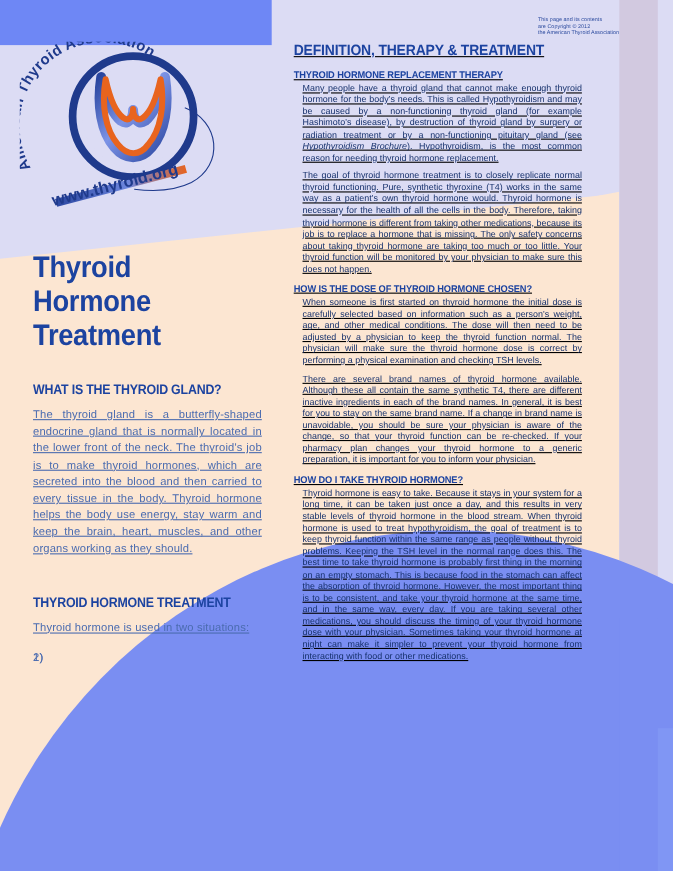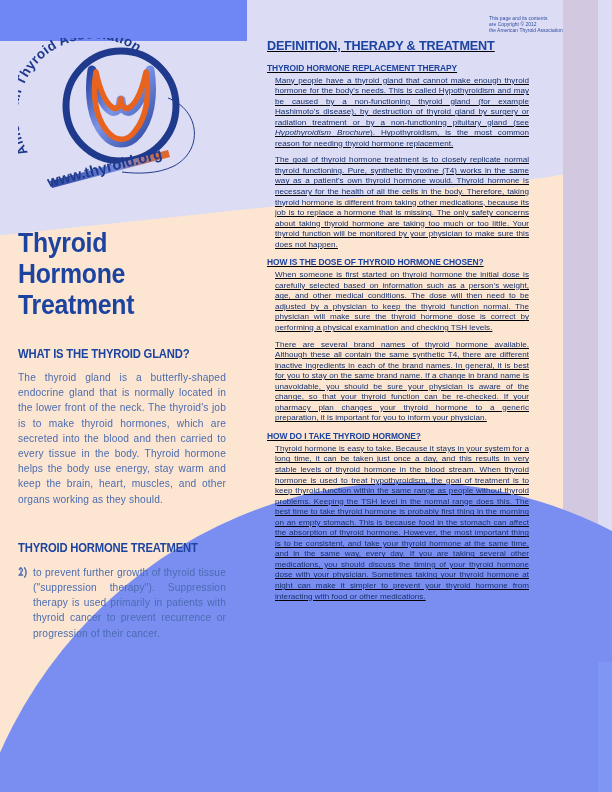--- a/index.html
+++ b/index.html
@@ -65,21 +65,21 @@
 
   
   .logo-wrap {
     position: absolute; top: 38px; left: 18px;
     width: 210px; height: 175px;
   }
   .logo-wrap svg { display: block; }
 
   
   .left-col {
-    position: absolute; top: 228px; left: 18px;
+    position: absolute; top: 228px; left: 30px;
     width: 208px;
   }
   .doc-title {
     color: #1c43a0;
     font-weight: bold;
     font-size: 27px;
     line-height: 31px;
     letter-spacing: -0.3px;
     font-stretch: condensed;
     transform: scaleX(0.92);
@@ -96,20 +96,21 @@
     white-space: nowrap;
     margin-bottom: 9px;
   }
   .left-p {
     color: #4b6cb0;
     font-size: 10.2px;
     line-height: 15.2px;
     text-align: justify;
     margin-bottom: 12px;
     letter-spacing: 0.15px;
+    text-decoration: underline;
   }
   .left-gap { height: 22px; }
   .left-list-item {
     color: #4b6cb0;
     font-size: 10.2px;
     line-height: 15.2px;
     text-align: justify;
     margin-bottom: 10px;
     padding-left: 15px;
     position: relative;
@@ -242,26 +243,26 @@
 
     <div>
       <div class="left-h2">WHAT IS THE THYROID GLAND?</div>
       <p class="left-p">The thyroid gland is a butterfly-shaped endocrine gland that is normally located in the lower front of the neck. The thyroid's job is to make thyroid hormones, which are secreted into the blood and then carried to every tissue in the body. Thyroid hormone helps the body use energy, stay warm and keep the brain, heart, muscles, and other organs working as they should.</p>
     </div>
 
     <div class="left-gap"></div>
 
     <div>
       <div class="left-h2">THYROID HORMONE TREATMENT</div>
+      <p class="left-p">Thyroid hormone is used in two situations:</p>
       <div class="left-list-item">
         <span class="marker">1)</span>
       </div>
       <div class="left-list-item">
         <span class="marker">2)</span>
-        <span>to prevent further growth of thyroid tissue ("suppression therapy"). Suppression therapy is used primarily in patients with thyroid cancer to prevent recurrence or progression of their cancer.</span>
       </div>
     </div>
   </div>
 
   <div class="right-col">
     <div class="right-h1">DEFINITION, THERAPY &amp; TREATMENT</div>
 
     <div>
       <div class="right-h2">THYROID HORMONE REPLACEMENT THERAPY</div>
       <p class="right-p">Many people have a thyroid gland that cannot make enough thyroid hormone for the body's needs. This is called Hypothyroidism and may be caused by a non-functioning thyroid gland (for example Hashimoto's disease), by destruction of thyroid gland by surgery or radiation treatment or by a non-functioning pituitary gland (see <em>Hypothyroidism Brochure</em>). Hypothyroidism, is the most common reason for needing thyroid hormone replacement.</p>

